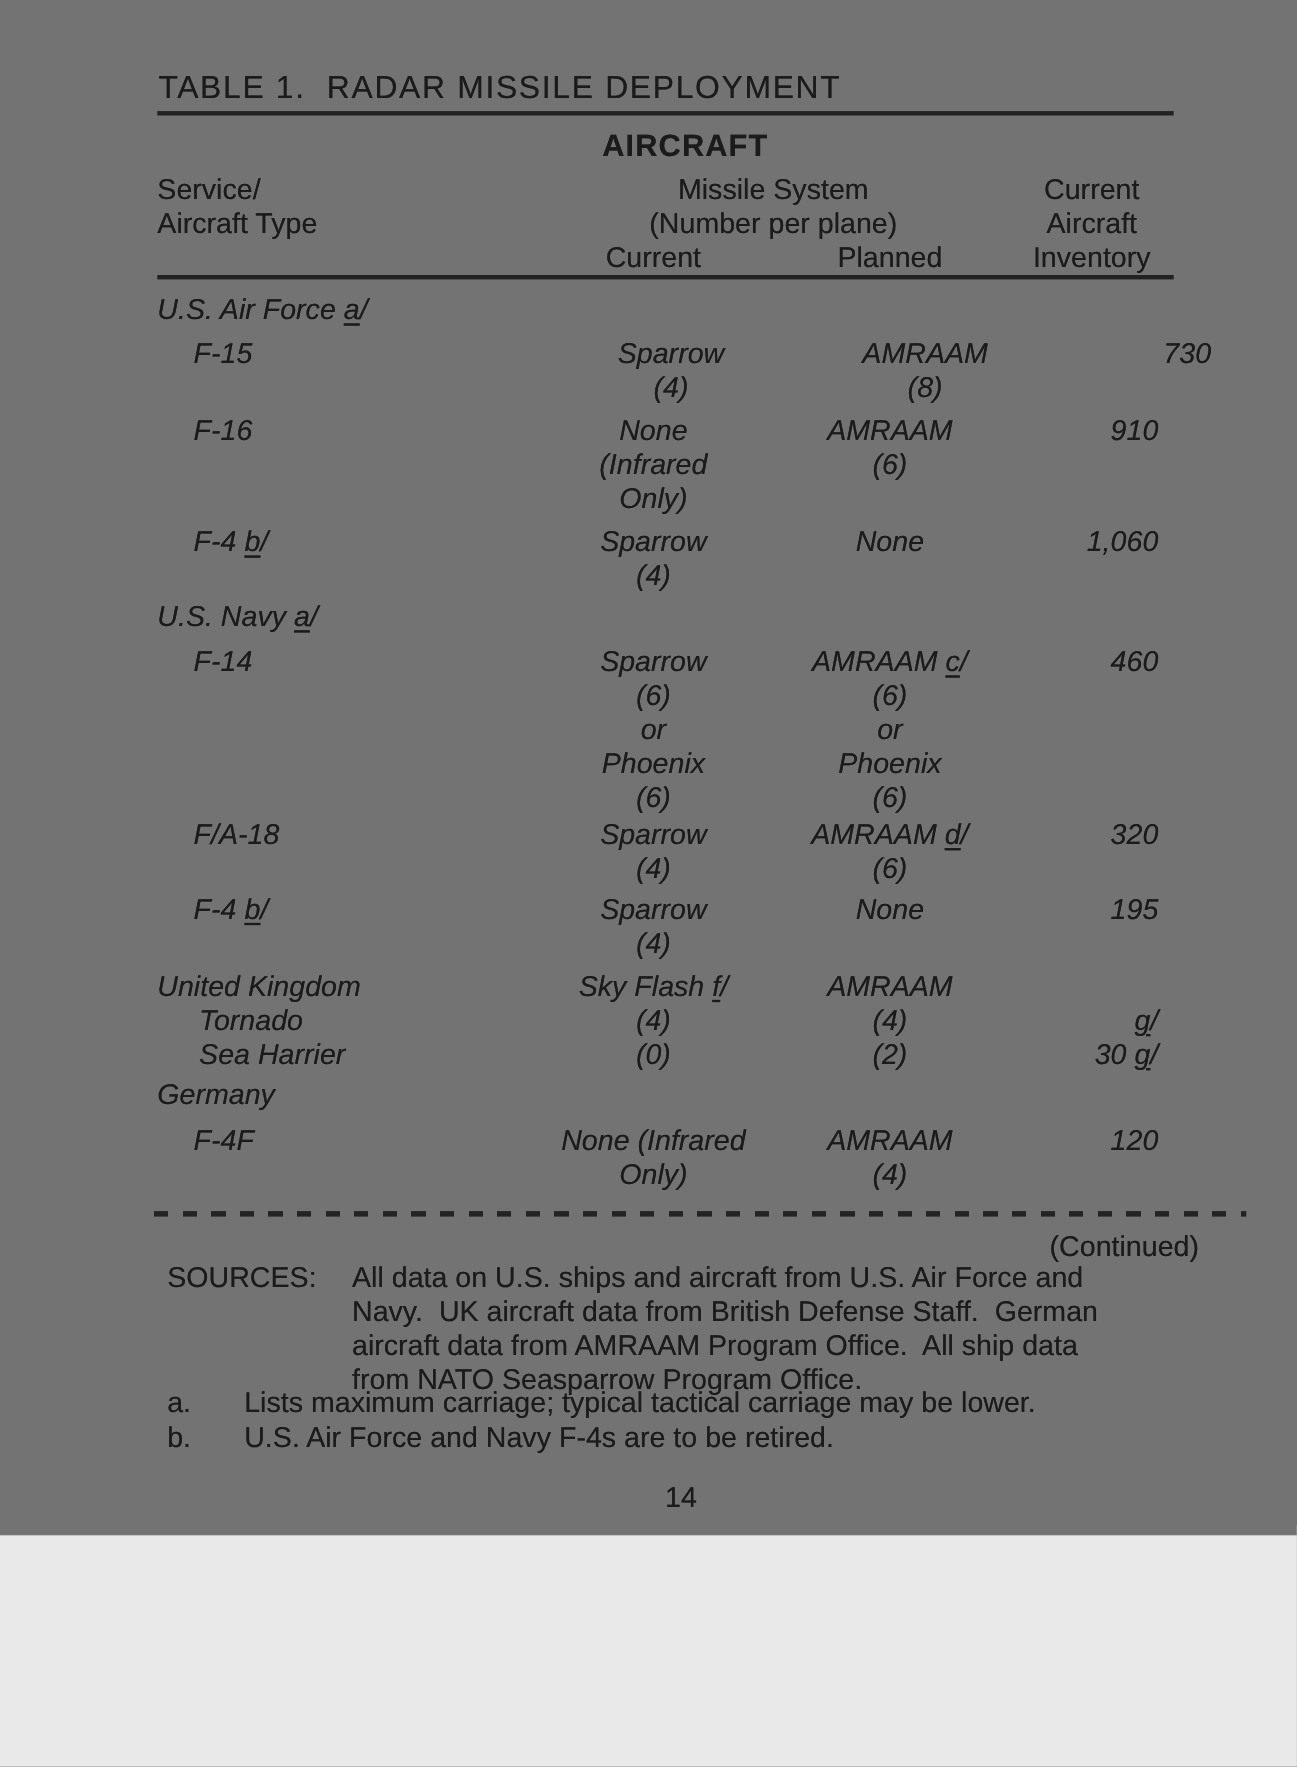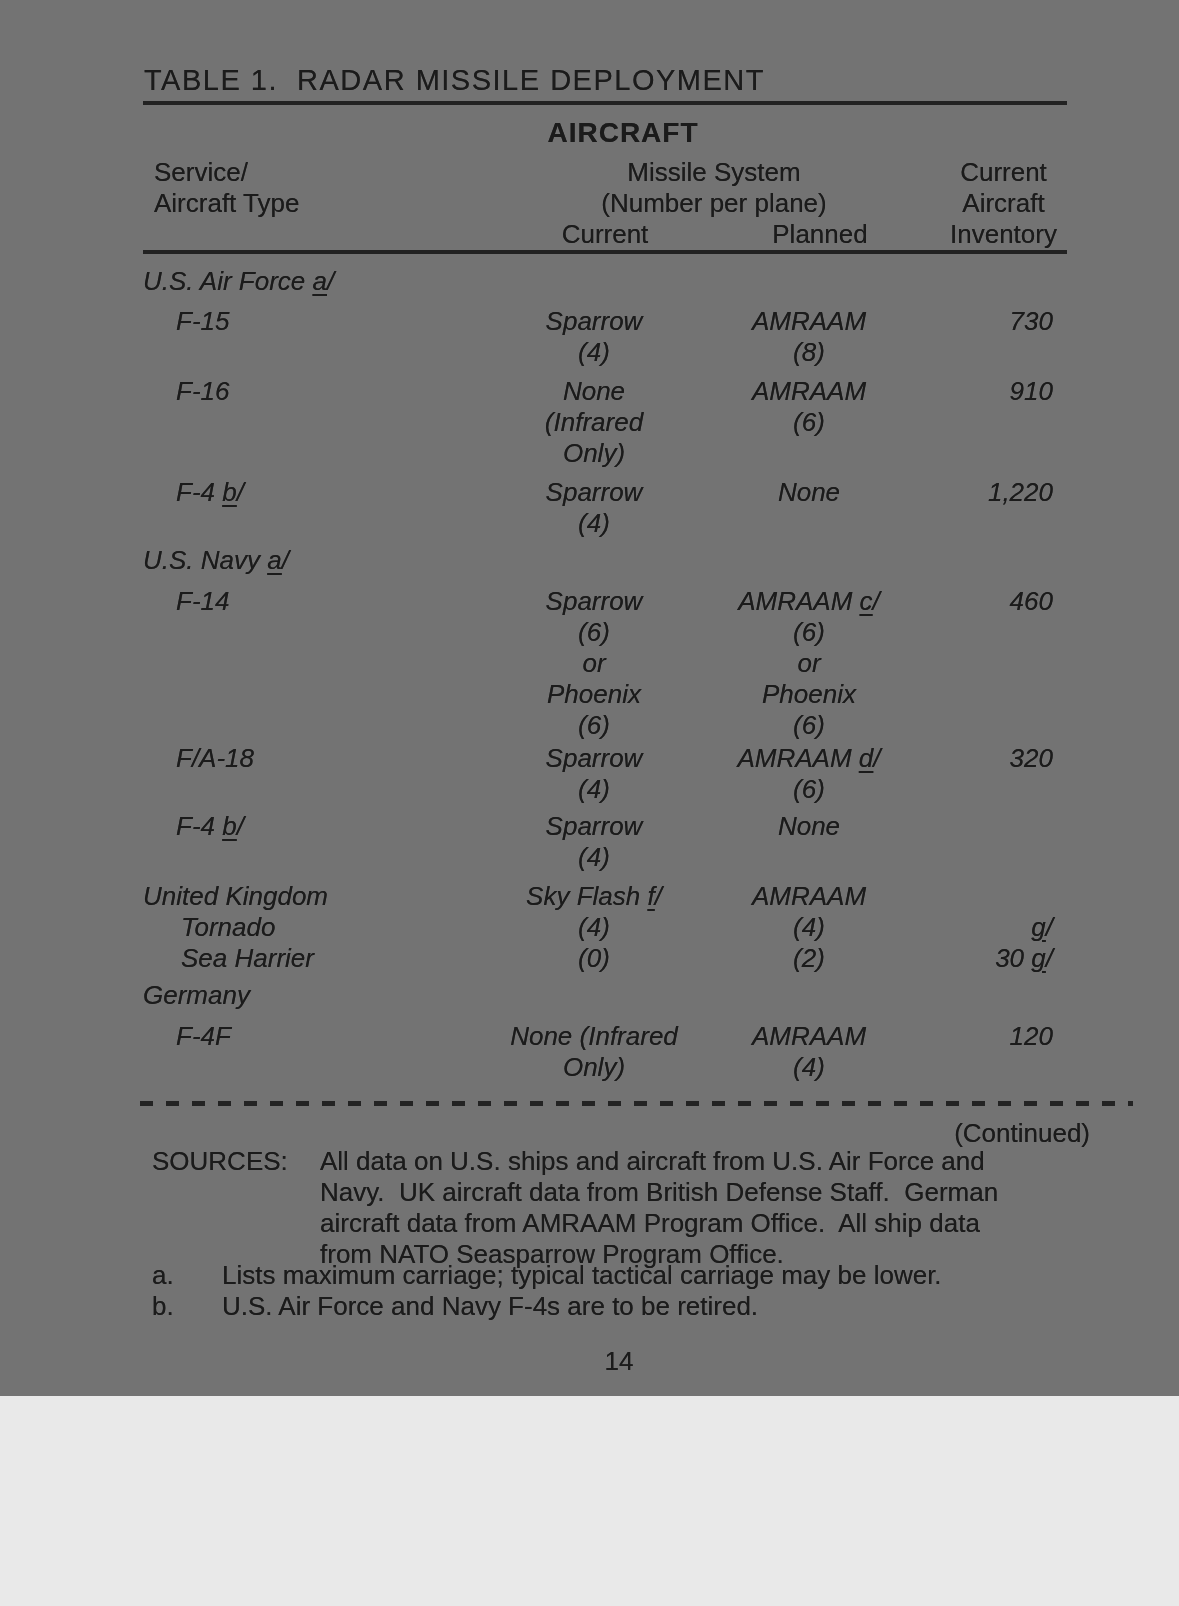--- a/index.html
+++ b/index.html
@@ -16,36 +16,36 @@
     position:absolute; left:144px; top:64px; font-size:29px; letter-spacing:1.5px;
   }
   .rule { position:absolute; left:143px; width:924px; height:4px; background:#222; }
   .rule1 { top:101px; }
   .rule2 { top:250px; }
   .subtitle {
     position:absolute; left:143px; top:117px; width:960px; text-align:center;
     font-weight:bold; font-size:28px; letter-spacing:1px;
   }
   .grid { display:grid; grid-template-columns:345px 212px 218px 149px; }
-  .thead { position:absolute; left:154px; top:157px; width:924px; }
+  .thead { position:absolute; left:143px; top:157px; width:924px; }
   .ln { height:31px; line-height:31px; }
   .c2, .c3 { text-align:center; }
   .c4 { text-align:right; padding-right:14px; }
   .h-c1 { grid-column:1; grid-row:1 / span 2; }
   .h-missile { grid-column:2 / span 2; grid-row:1; text-align:center; }
   .h-sub2 { grid-column:2; grid-row:2; text-align:center; }
   .h-sub3 { grid-column:3; grid-row:2; text-align:center; }
   .h-c4 { grid-column:4; grid-row:1 / span 2; text-align:center; }
   .tbody { position:absolute; left:143px; top:262px; width:924px;font-style:italic; }
   .sec { height:31px; line-height:31px; }
   .ind { padding-left:33px; }
   .ind2 { padding-left:38px; }
   .u { text-decoration:underline; text-underline-offset:4px; text-decoration-thickness:2px; }
   .mt4{margin-top:4px;} .mt6{margin-top:6px;} .mt8{margin-top:8px;}
-  .mt9{margin-top:9px;} .mt10{margin-top:10px;} .mt2{margin-top:2px;}
+  .mt9{margin-top:9px;gap:16px;} .mt10{margin-top:10px;} .mt2{margin-top:2px;}
   .dashline {
     position:absolute; left:140px; top:1101px; width:993px; height:5px;
     background:repeating-linear-gradient(90deg,#232323 0 13px,transparent 13px 26px);
   }
   .continued { position:absolute; left:143px; top:1118px; width:947px; text-align:right; }
   .sources { position:absolute; left:152px; top:1146px; display:grid; grid-template-columns:168px auto; }
   .sources .lbl { grid-column:1; }
   .sources .txt { grid-column:2; }
   .fn { position:absolute; left:152px; display:grid; grid-template-columns:70px auto; }
   .fnA { top:1260px; }
@@ -127,21 +127,21 @@
         <div class="ln"><span>F-4 </span><span class="u">b</span><span>/</span></div>
       </div>
       <div class="c2">
         <div class="ln">Sparrow</div>
         <div class="ln">(4)</div>
       </div>
       <div class="c3">
         <div class="ln">None</div>
       </div>
       <div class="c4">
-        <div class="ln">1,220</div>
+        <div class="ln">1,060</div>
       </div>
     </div>
 
     <div class="sec mt6"><span>U.S. Navy </span><span class="u">a</span><span>/</span></div>
 
     <div class="grid mt10">
       <div class="c1 ind">
         <div class="ln">F-14</div>
       </div>
       <div class="c2">
@@ -183,20 +183,23 @@
     <div class="grid mt6">
       <div class="c1 ind">
         <div class="ln"><span>F-4 </span><span class="u">b</span><span>/</span></div>
       </div>
       <div class="c2">
         <div class="ln">Sparrow</div>
         <div class="ln">(4)</div>
       </div>
       <div class="c3">
         <div class="ln">None</div>
+      </div>
+      <div class="c4">
+        <div class="ln">195</div>
       </div>
     </div>
 
 
     <div class="grid mt8">
       <div class="c1">
         <div class="ln">United Kingdom</div>
         <div class="ln ind2">Tornado</div>
         <div class="ln ind2">Sea Harrier</div>
       </div>

